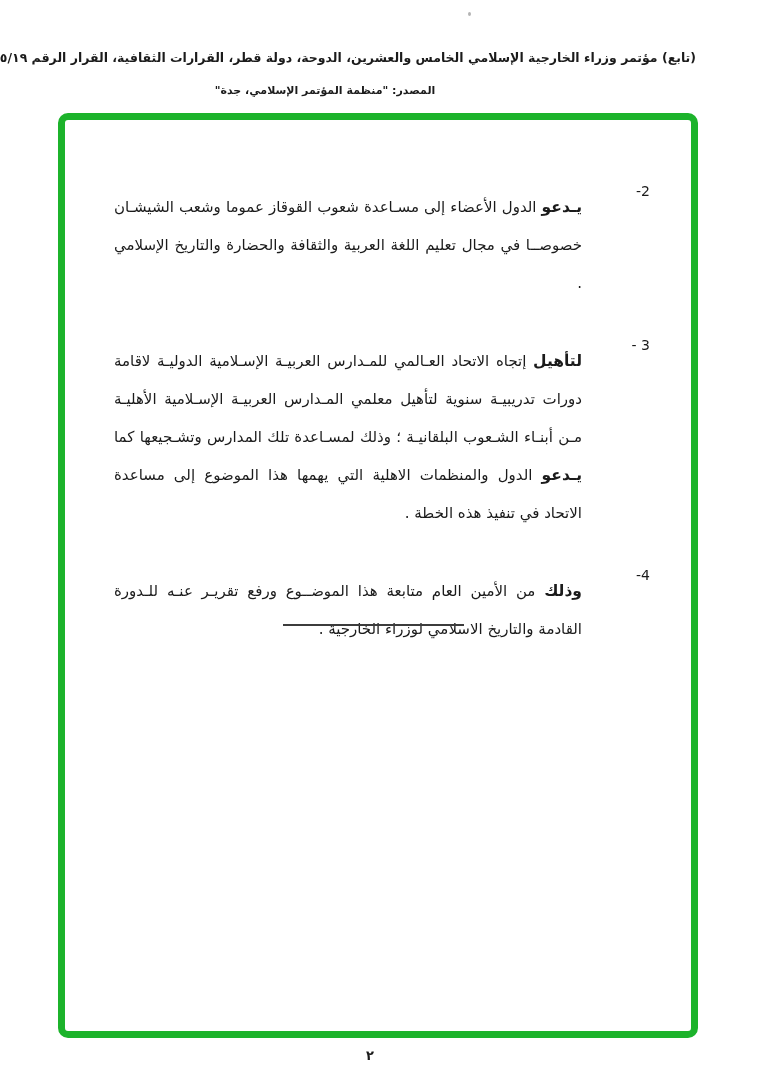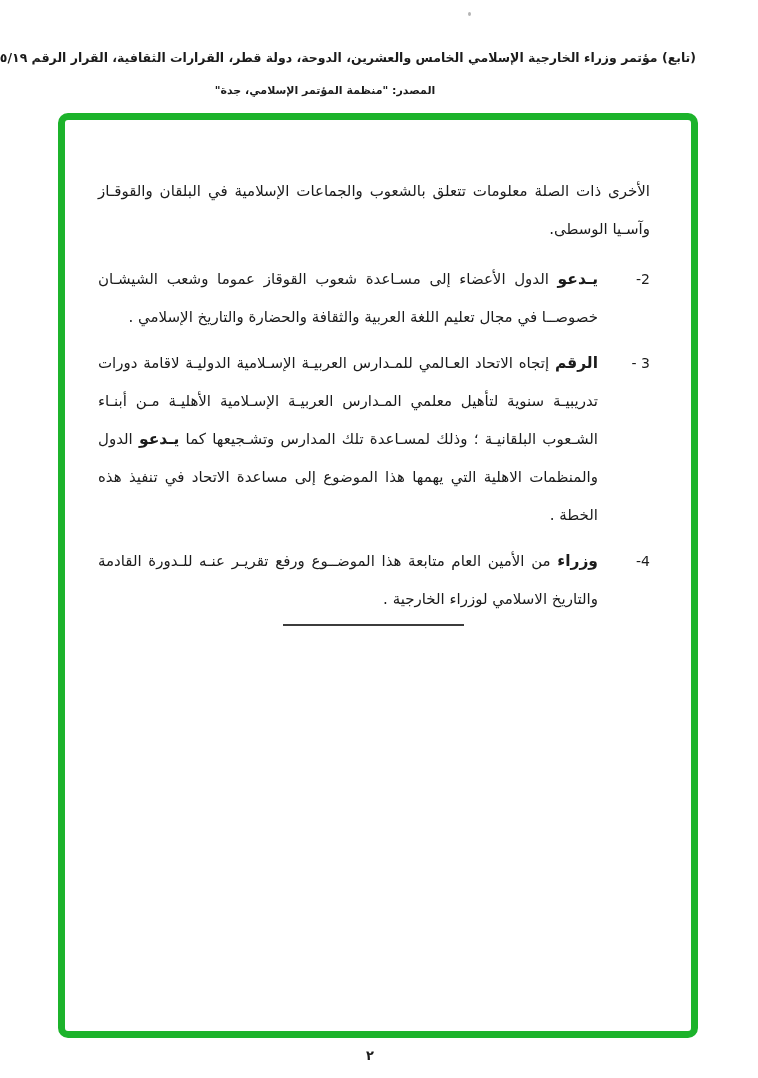--- a/index.html
+++ b/index.html
@@ -70,21 +70,21 @@
   }
   .item .num {
     flex: 0 0 52px;
     font-size: 14px;
     line-height: 38px;
     direction: rtl;
     text-align: right;
   }
   .item .body {
     flex: 1 1 auto;
-    margin: 0;
+    margin: 16px;
     text-align: justify;
   }
   .item .body b {
     font-weight: bold;
     font-size: 15.5px;
   }
   .divider {
     position: absolute;
     left: 283px;
     top: 624px;
@@ -120,35 +120,34 @@
   <div class="speck"></div>
 
   <div class="header-line1">(تابع) مؤتمر وزراء الخارجية الإسلامي الخامس والعشرين، الدوحة، دولة قطر، القرارات الثقافية، القرار الرقم ٢٥/١٩-ث</div>
 
   <div class="header-line2">المصدر:  "منظمة المؤتمر الإسلامي، جدة"</div>
 
   <div class="green-frame"></div>
 
   <div class="doc-content">
 
-    <p class="para">الأخرى ذات الصلة معلومات تتعلق بالشعوب والجماعات الإسلامية في البلقان والقوقـاز وآسـيا الوسطى.</p>
 
     <div class="item">
       <span class="num">2-</span>
       <p class="body"><b>يـدعو</b><span> الدول الأعضاء إلى مسـاعدة شعوب القوقاز عموما وشعب الشيشـان خصوصــا في مجال تعليم اللغة العربية والثقافة والحضارة والتاريخ الإسلامي .</span></p>
     </div>
 
     <div class="item">
       <span class="num">3 -</span>
-      <p class="body"><b>الرقم</b><span> إتجاه الاتحاد العـالمي للمـدارس العربيـة الإسـلامية الدوليـة لاقامة دورات تدريبيـة سنوية لتأهيل معلمي المـدارس العربيـة الإسـلامية الأهليـة مـن أبنـاء الشـعوب البلقانيـة ؛ وذلك لمسـاعدة تلك المدارس وتشـجيعها كما </span><b>يـدعو</b><span> الدول والمنظمات الاهلية التي يهمها هذا الموضوع إلى مساعدة الاتحاد في تنفيذ هذه الخطة .</span></p>
+      <p class="body"><b>لتأهيل</b><span> إتجاه الاتحاد العـالمي للمـدارس العربيـة الإسـلامية الدوليـة لاقامة دورات تدريبيـة سنوية لتأهيل معلمي المـدارس العربيـة الإسـلامية الأهليـة مـن أبنـاء الشـعوب البلقانيـة ؛ وذلك لمسـاعدة تلك المدارس وتشـجيعها كما </span><b>يـدعو</b><span> الدول والمنظمات الاهلية التي يهمها هذا الموضوع إلى مساعدة الاتحاد في تنفيذ هذه الخطة .</span></p>
     </div>
 
     <div class="item">
       <span class="num">4-</span>
-      <p class="body"><b>وزراء</b><span> من الأمين العام متابعة هذا الموضــوع ورفع تقريـر عنـه للـدورة القادمة والتاريخ الاسلامي لوزراء الخارجية .</span></p>
+      <p class="body"><b>وذلك</b><span> من الأمين العام متابعة هذا الموضــوع ورفع تقريـر عنـه للـدورة القادمة والتاريخ الاسلامي لوزراء الخارجية .</span></p>
     </div>
 
   </div>
 
   <div class="divider"></div>
 
   <div class="page-number">٢</div>
 
 </div>
 

